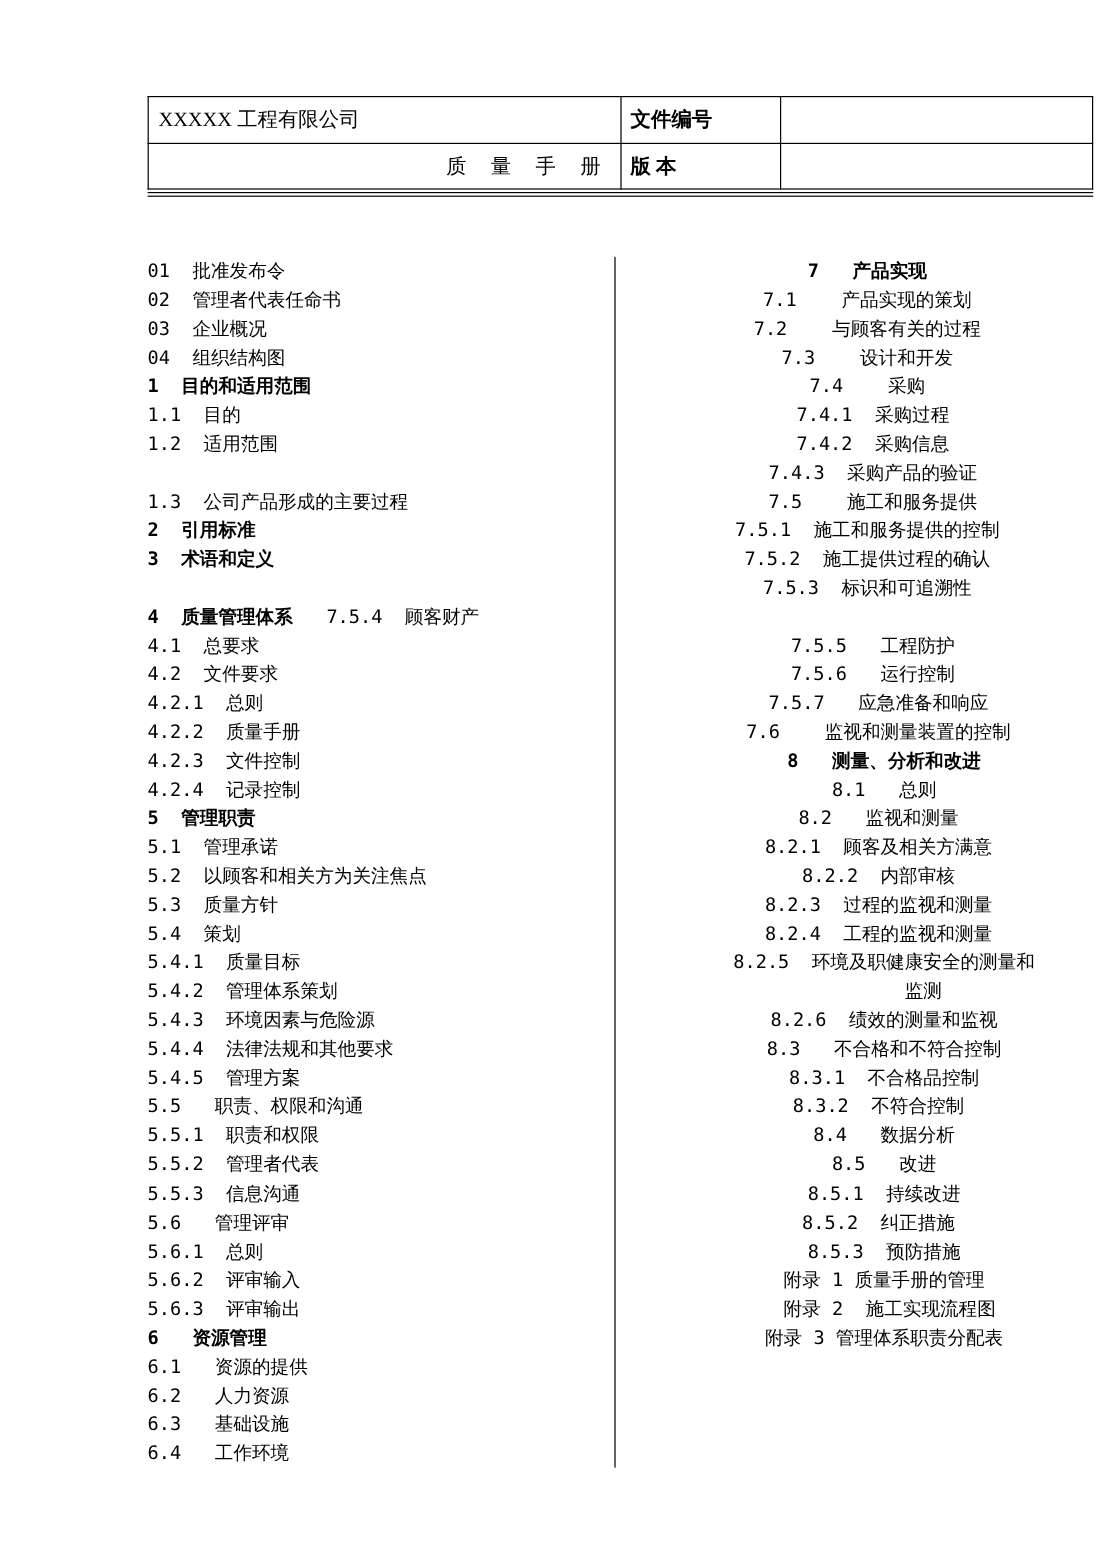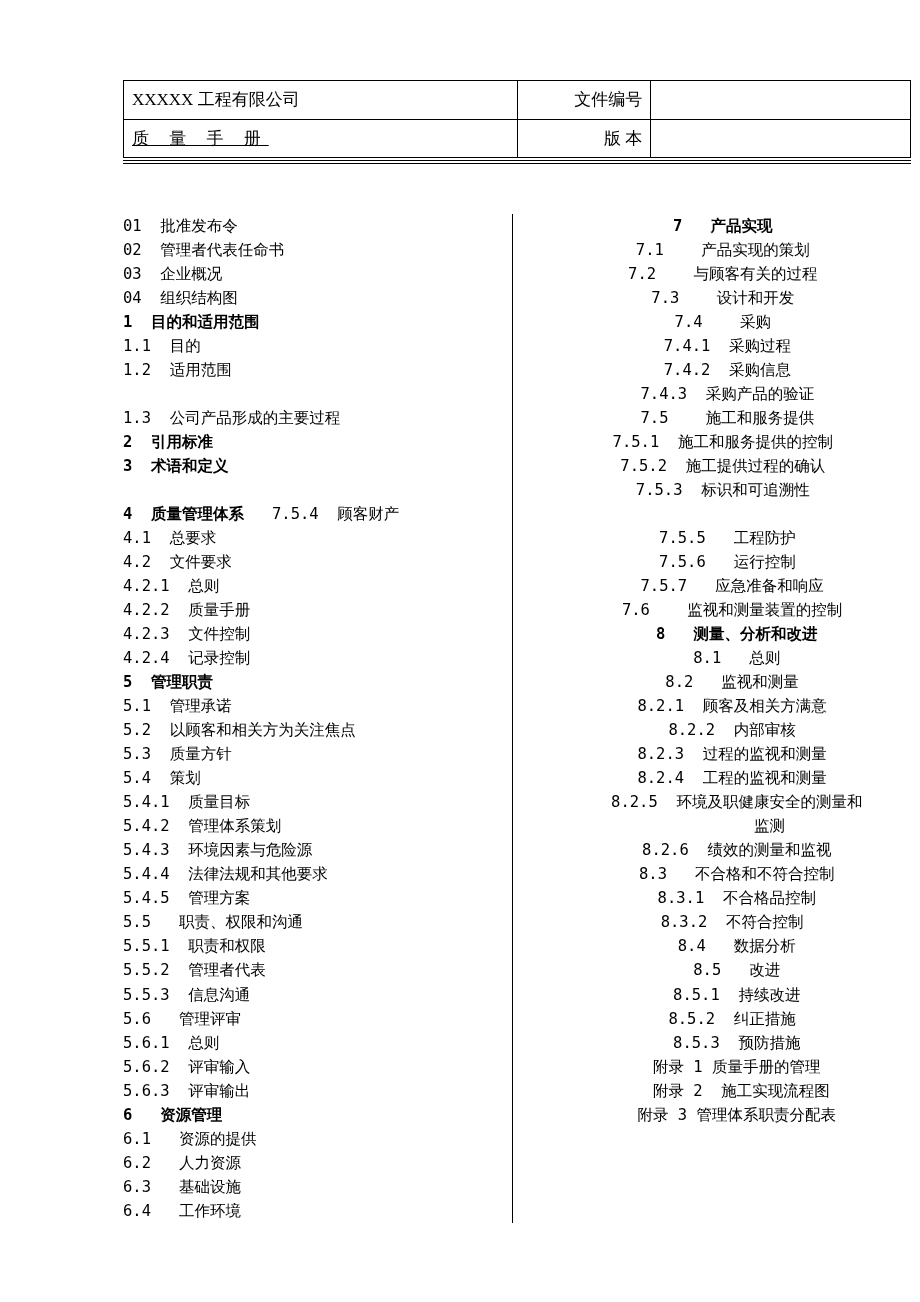--- a/index.html
+++ b/index.html
@@ -33,28 +33,28 @@
     font-size: 17px;
   }
   .double-underline {
     border-top: 1px solid #000;
     border-bottom: 1px solid #000;
     height: 2px;
     margin-top: 2px;
     box-sizing: content-box;
   }
   .spaced-title {
-    text-align: left;
+    text-align: right;
     font-size: 19px;
     letter-spacing: 8px;
-    text-decoration: underline;
   }
   .label-cell {
-    text-align: right;
+    text-align: left;
     font-size: 17px;
+    font-weight: bold;
   }
   .toc-wrapper {
     display: flex;
     gap: 10px;
     margin-top: 50px;
   }
   .toc-col {
     flex: 1;
     font-family: "SimSun", "Songti SC", "STSong", monospace;
     white-space: pre;

